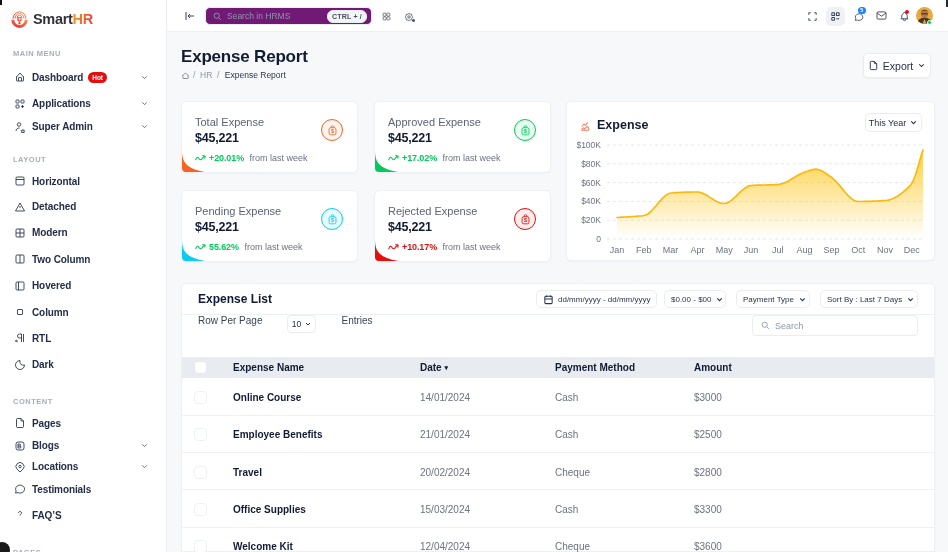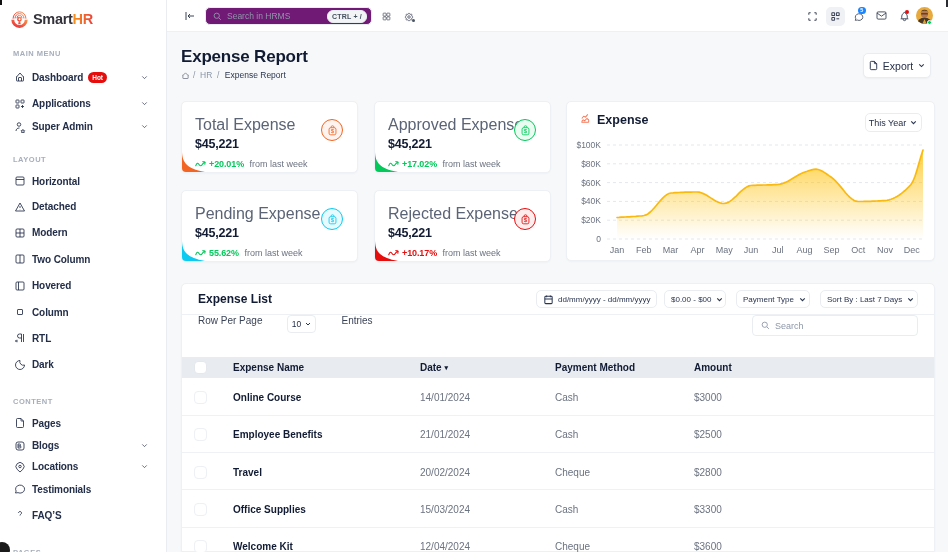--- a/index.html
+++ b/index.html
@@ -22,29 +22,29 @@
 .searchbox .ph{font-size:8.5px;color:#8E97A9;flex:1;margin-left:5px}
 .ctrl{font-size:7px;color:#45505F;background:#F3F4F6;border:1px solid #E9EDF1;border-radius:6px;padding:2px 4px;font-weight:bold;letter-spacing:0.2px}
 .tico{stroke:#3B4357;fill:none}
 
 #pagehead{position:absolute;left:181px;top:47px;width:754px}
 h1{font-size:17px;font-weight:bold;color:#111b33;letter-spacing:-0.2px}
 .crumb{font-size:8.5px;color:#6B7280;margin-top:3px;display:flex;align-items:center;gap:3px}
 .exportbtn{position:absolute;right:4px;top:6px;width:68px;height:25px;background:#fff;border:1px solid #E9EDF1;border-radius:5px;display:flex;align-items:center;justify-content:center;gap:4px;font-size:10.5px;font-weight:500;color:#252F4A;box-shadow:0 1px 2px rgba(16,24,40,.04)}
 
 .scard{position:absolute;width:177px;height:72px;background:#fff;border:1px solid #EDF0F4;border-radius:5px;overflow:hidden;box-shadow:0 1px 2px rgba(16,24,40,.03)}
-.scard .t{font-size:16px;color:#5B6476;margin:14px 0 0 13px}
+.scard .t{font-size:11px;color:#5B6476;margin:14px 0 0 13px}
 .scard .v{font-size:12.5px;font-weight:bold;color:#111b33;margin:3px 0 0 13px;letter-spacing:-0.2px}
 .scard .p{font-size:9px;color:#6B7280;margin:8px 0 0 13px;display:flex;align-items:center;gap:3px}
 .scard .pct{font-weight:bold;letter-spacing:-0.1px}
 .icircle{position:absolute;right:14px;top:17px;width:22px;height:22px;border-radius:50%;display:flex;align-items:center;justify-content:center}
 .ribbon{position:absolute;left:0;bottom:0}
 
 #chartcard{position:absolute;left:566px;top:101px;width:369px;height:160px;background:#fff;border:1px solid #EDF0F4;border-radius:5px;box-shadow:0 1px 2px rgba(16,24,40,.03)}
-#chartcard .hd{display:flex;align-items:flex-start;padding:11px 12px 0 13px}
+#chartcard .hd{display:flex;align-items:flex-end;padding:11px 12px 0 13px}
 #chartcard .hd .ttl{font-size:12.5px;font-weight:bold;color:#111b33;margin-left:6px;flex:1}
 .yearbtn{width:57px;height:19px;border:1px solid #E9EDF1;border-radius:5px;display:flex;align-items:center;justify-content:center;gap:3px;font-size:9px;font-weight:500;color:#252F4A}
 
 #listcard{position:absolute;left:181px;top:283px;width:754px;height:269px;background:#fff;border:1px solid #EDF0F4;border-radius:5px 5px 0 0;box-shadow:0 1px 2px rgba(16,24,40,.03)}
 #listhead{display:flex;align-items:center;height:31px;border-bottom:1px solid #EDF0F4;padding:0 16px}
 #listhead .ttl{font-size:12px;font-weight:bold;color:#111b33;flex:1}
 .fbtn{height:18px;border:1px solid #E9EDF1;border-radius:5px;display:flex;align-items:center;font-size:8px;font-weight:500;color:#2a3550;background:#fff;padding:0 6px;gap:4px;white-space:nowrap;flex:0 0 auto}
 .fbtn svg{flex:0 0 auto}
 #toolbar{display:flex;align-items:flex-start;height:42px;padding:0 16px;font-size:10px;color:#3B4357}
 .rppsel{width:29px;height:18px;border:1px solid #E9EDF1;border-radius:4px;display:flex;align-items:center;justify-content:center;gap:3px;font-size:8.5px;margin:0 25px;color:#252F4A;font-weight:500}

